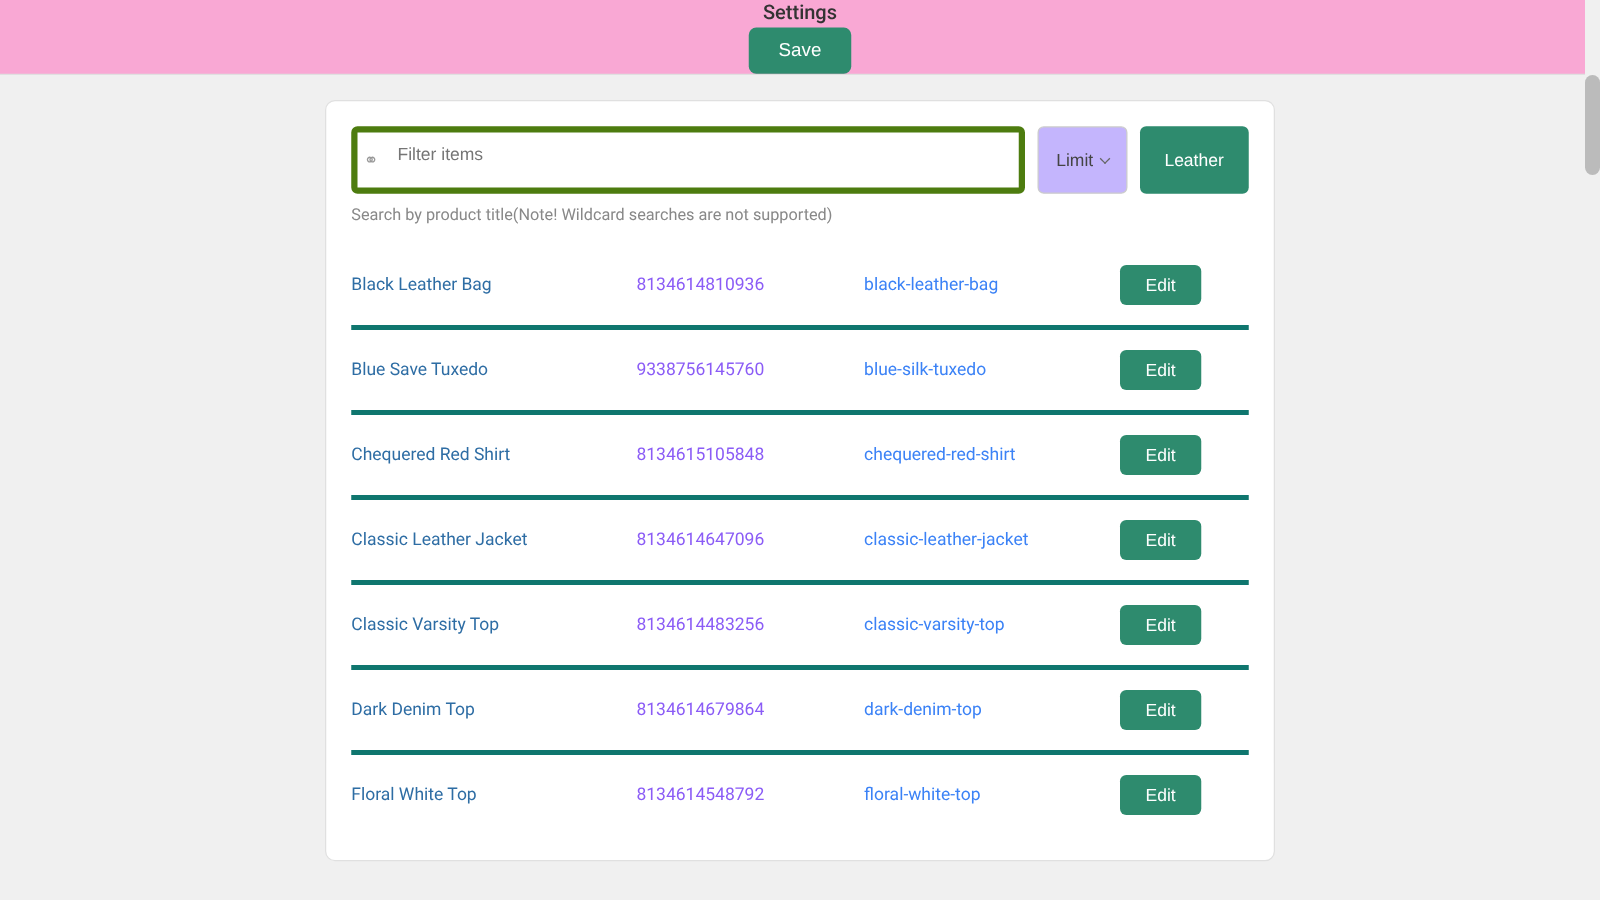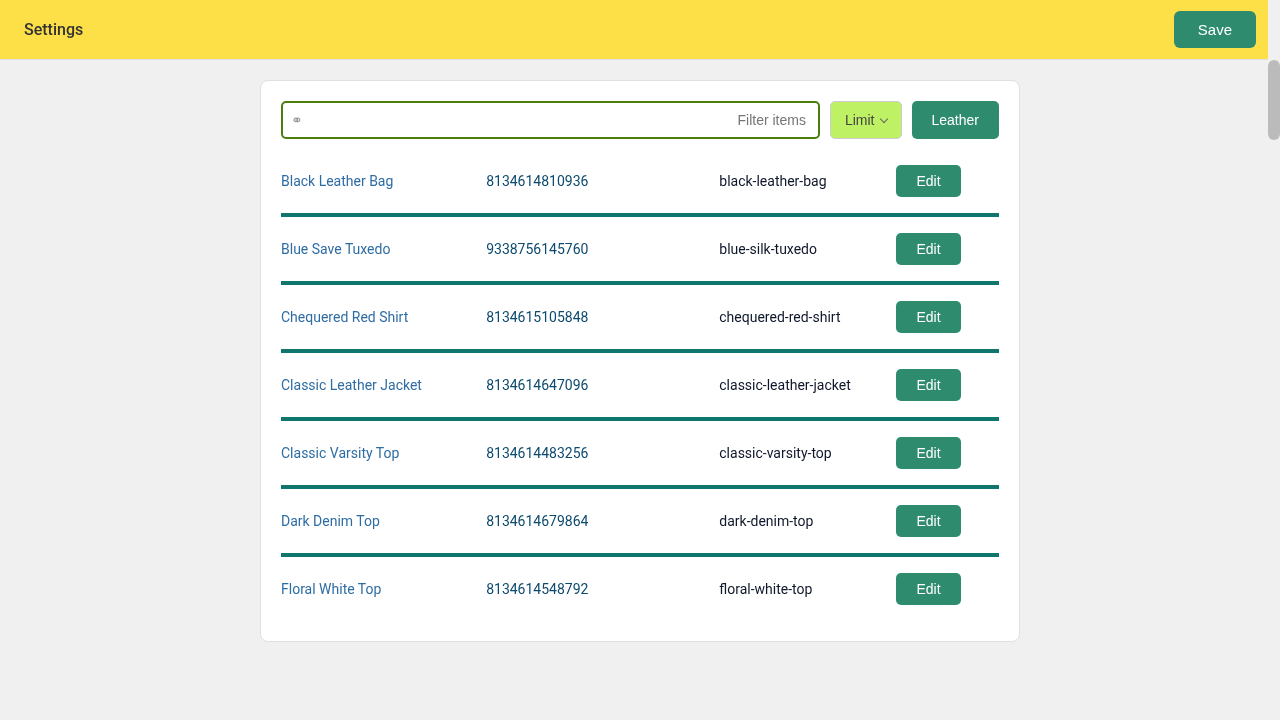--- a/index.html
+++ b/index.html
@@ -9,27 +9,28 @@
     }
 
     body {
       font-family: -apple-system, BlinkMacSystemFont, 'Segoe UI', Roboto, sans-serif;
       background-color: #f0f0f0;
       font-size: 14px;
       color: #333;
     }
 
     .top-bar {
-      background: #fde047;
+      background: #f9a8d4;
       height: 60px;
       display: flex;
       align-items: center;
       justify-content: space-between;
       padding: 0 24px;
       border-bottom: 1px solid #e0e0e0;
+      flex-direction: column;
     }
 
     .top-bar-title {
       font-size: 16px;
       font-weight: 500;
       color: #333;
     }
 
     .save-button {
       background-color: #2e8b6e;
@@ -71,31 +72,30 @@
 
     .search-icon-wrap {
       position: absolute;
       left: 10px;
       color: #999;
       font-size: 14px;
     }
 
     .search-input {
       width: 100%;
-      padding: 9px 12px 9px 32px;
-      border: 2px solid #4d7c0f;
+      padding: 9px 12px 19px 32px;
+      border: 5px solid #4d7c0f;
       border-radius: 5px;
       font-size: 14px;
       color: #999;
       outline: none;
-      text-align: right;
     }
 
     .limit-button {
-      background: #bef264;
+      background: #c4b5fd;
       border: 1px solid #ccc;
       border-radius: 5px;
       padding: 9px 14px;
       font-size: 14px;
       color: #444;
       cursor: pointer;
       display: flex;
       align-items: center;
       gap: 6px;
     }
@@ -151,28 +151,28 @@
     .table-row:last-child {
       border-bottom: none;
     }
 
     .cell-title {
       color: #2e6da4;
       font-size: 14px;
     }
 
     .cell-id {
-      color: #0c4a6e;
-      font-size: 14px;
+      color: #8b5cf6;
+      font-size: 14px;
+      margin-left: 23px;
     }
 
     .cell-handle {
-      color: #0f172a;
-      font-size: 14px;
-      margin-left: 28px;
+      color: #3b82f6;
+      font-size: 14px;
     }
 
     .cell-action {
       display: flex;
       justify-content: flex-start;
     }
 
     .edit-button {
       background-color: #2e8b6e;
       color: white;
@@ -218,20 +218,21 @@
         <span class="search-icon-wrap">⚭</span>
         <input class="search-input" type="text" placeholder="Filter items" style="">
       </div>
       <button class="limit-button">
         <span>Limit</span>
         <span class="chevron-down"></span>
       </button>
       <button class="search-button">Leather</button>
     </div>
 
+    <div class="search-hint">Search by product title(Note! Wildcard searches are not supported)</div>
 
     <div class="table-container">
 
 
       <div id="table-body">
           <div class="table-row">
       <span class="cell-title">Black Leather Bag</span>
       <span class="cell-id">8134614810936</span>
       <span class="cell-handle">black-leather-bag</span>
       <div class="cell-action">

